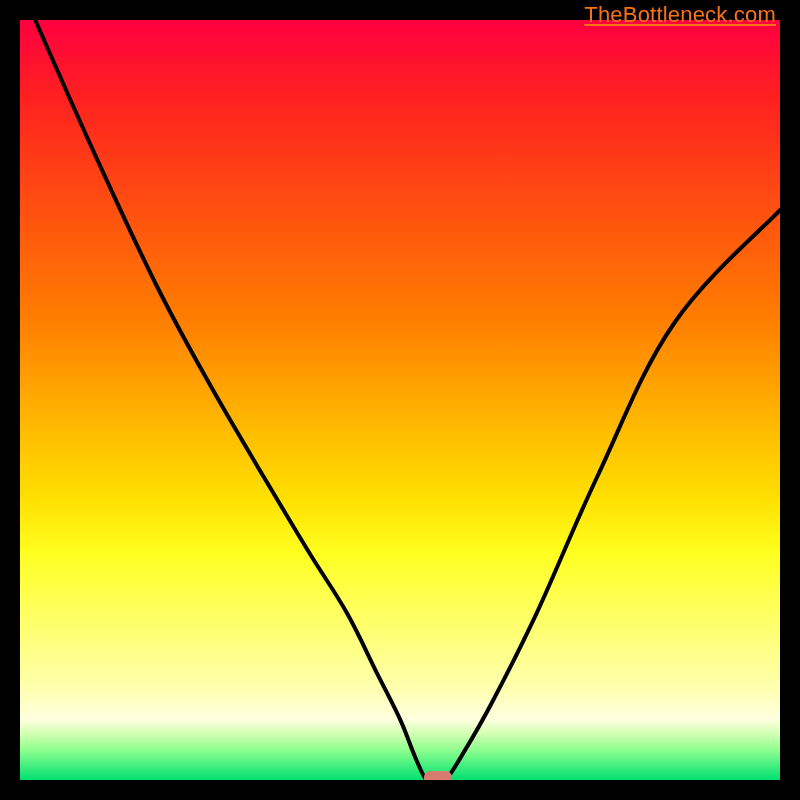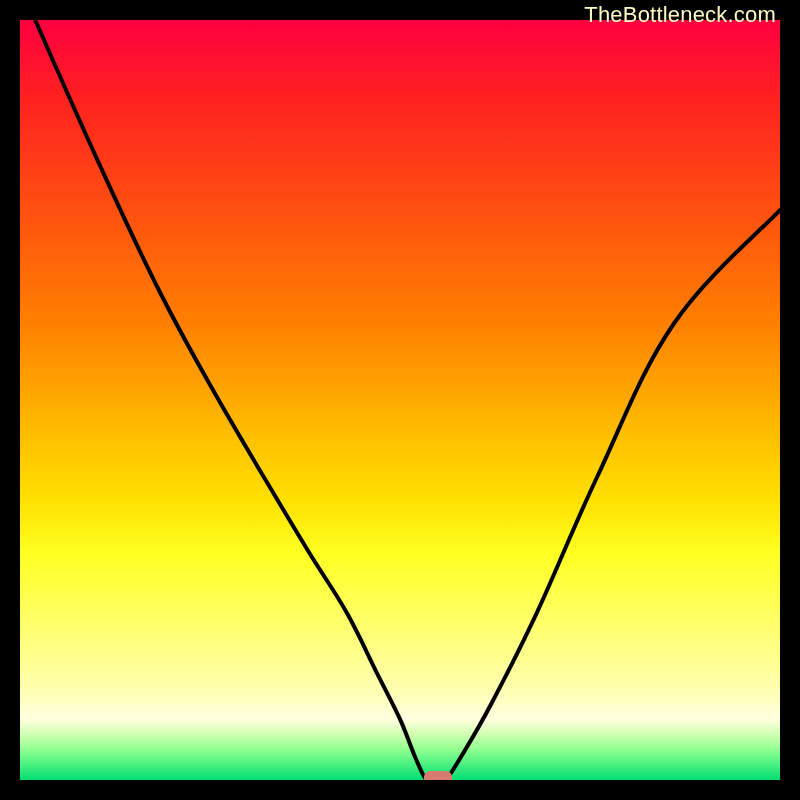--- a/index.html
+++ b/index.html
@@ -46,24 +46,25 @@
     );
   }
   .curve-layer {
     position: absolute;
     inset: 0;
   }
   .watermark {
     position: absolute;
     top: 2px;
     right: 24px;
-    color: #fef9c3;
+    color: #f97316;
     font-size: 22px;
     font-weight: 500;
     letter-spacing: 0.2px;
+    text-decoration: underline;
   }
 </style>
 </head>
 <body>
 
 <div class="frame">
 
   <div class="plot-area">
     <div class="gradient-bg"></div>
 

